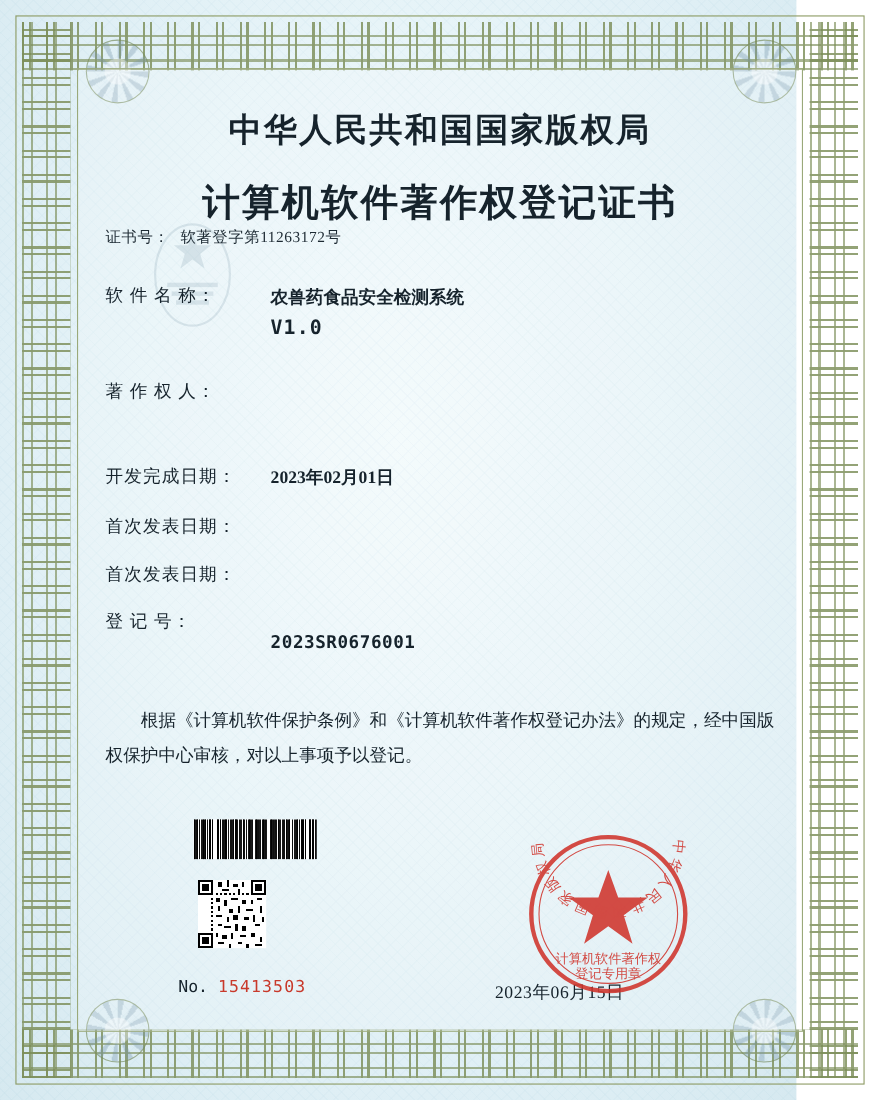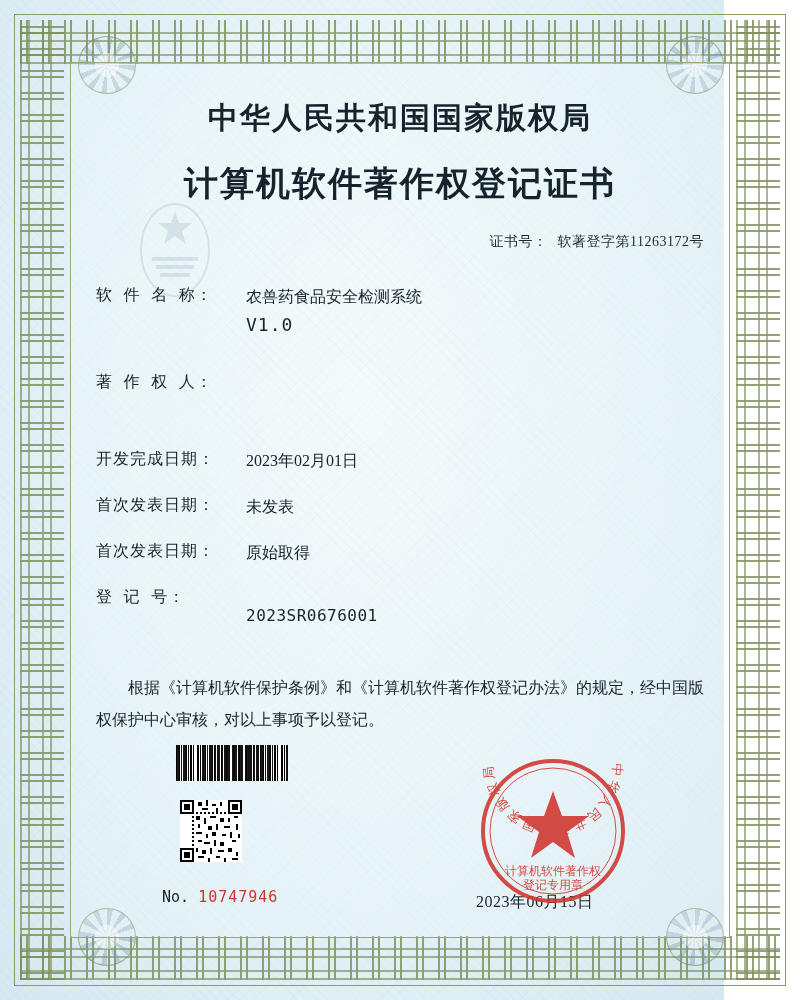--- a/index.html
+++ b/index.html
@@ -150,22 +150,21 @@
   .title-sub {
     text-align: center;
     font-size: 34px;
     font-weight: bold;
     letter-spacing: 2px;
     margin-top: 22px;
     color: #16232c;
     font-family: "DejaVu Serif", "Liberation Serif", serif;
   }
   .cert-no {
-    margin-top: 26px;
-    text-align: right;
+    text-align: left;
     font-size: 14px;
     letter-spacing: 0.5px;
     color: #1d2a33;
   }
   .cert-no .label { margin-right: 10px; }
 
   .field {
     display: flex;
     align-items: flex-start;
     margin-top: 22px;
@@ -173,26 +172,26 @@
   }
   .field .key {
     width: 150px;
     flex: 0 0 150px;
     letter-spacing: 1px;
     color: #16232c;
   }
   .field .key.spread {
     display: flex;
     justify-content: space-between;
-    font-family: Liberation Mono, monospace;
   }
   .field .val {
     flex: 1;
     color: #16232c;
     line-height: 1.5;
+    font-weight: bold;
   }
   .field .val .v2 {
     display: block;
     font-family: "DejaVu Sans Mono", monospace;
     font-size: 18px;
     letter-spacing: 1px;
     margin-top: 2px;
   }
   .field.gap-big { margin-top: 34px; }
   .field.gap-xl { margin-top: 56px; }
@@ -236,21 +235,21 @@
     position: absolute;
     left: 162px; top: 888px;
     font-size: 15px;
     color: #16232c;
     font-family: "DejaVu Sans Mono", monospace;
   }
   #serial .num { color: #c8392b; letter-spacing: 1px; }
 
   #issue-date {
     position: absolute;
-    left: 476px; top: 892px;
+    left: 450px; top: 892px;
     font-size: 16px;
     color: #16232c;
     letter-spacing: 0.5px;
   }
 
   
   #seal {
     position: absolute;
     left: 477px; top: 755px;
     width: 152px; height: 152px;
@@ -304,26 +303,24 @@
       <div class="key spread">著 作 权 人：</div>
     </div>
 
     <div class="field gap-xl">
       <div class="key">开发完成日期：</div>
       <div class="val">2023年02月01日</div>
     </div>
 
     <div class="field">
       <div class="key">首次发表日期：</div>
-      <div class="val">未发表</div>
     </div>
 
     <div class="field">
       <div class="key">首次发表日期：</div>
-      <div class="val">原始取得</div>
     </div>
 
 
     <div class="field">
       <div class="key spread">登 记 号：</div>
       <div class="val mono">2023SR0676001</div>
     </div>
 
     <div class="statement">根据《计算机软件保护条例》和《计算机软件著作权登记办法》的规定，经中国版权保护中心审核，对以上事项予以登记。</div>
   </div>
@@ -410,21 +407,21 @@
           <rect x="14" y="29" width="1" height="2"></rect>
         <rect x="18" y="28" width="2" height="1"></rect>
           <rect x="22" y="29" width="1" height="2"></rect>
         <rect x="26" y="29" width="3" height="1"></rect>
       </g>
     </svg>
   </div>
 
   <div id="serial">
     <span>No.</span>
-    <span class="num">10747946</span>
+    <span class="num">15413503</span>
   </div>
 
   <div id="issue-date">2023年06月15日</div>
 
   <svg id="seal" viewBox="0 0 152 152">
     <defs>
       <path id="sealArc" d="M 76,142 m -60,0 a 60,60 0 1,1 120,0" transform="rotate(180 76 76)"></path>
     </defs>
     <circle cx="76" cy="76" r="70" fill="none" stroke="#d0342c" stroke-width="4"></circle>
     <circle cx="76" cy="76" r="63" fill="none" stroke="#d0342c" stroke-width="1"></circle>

